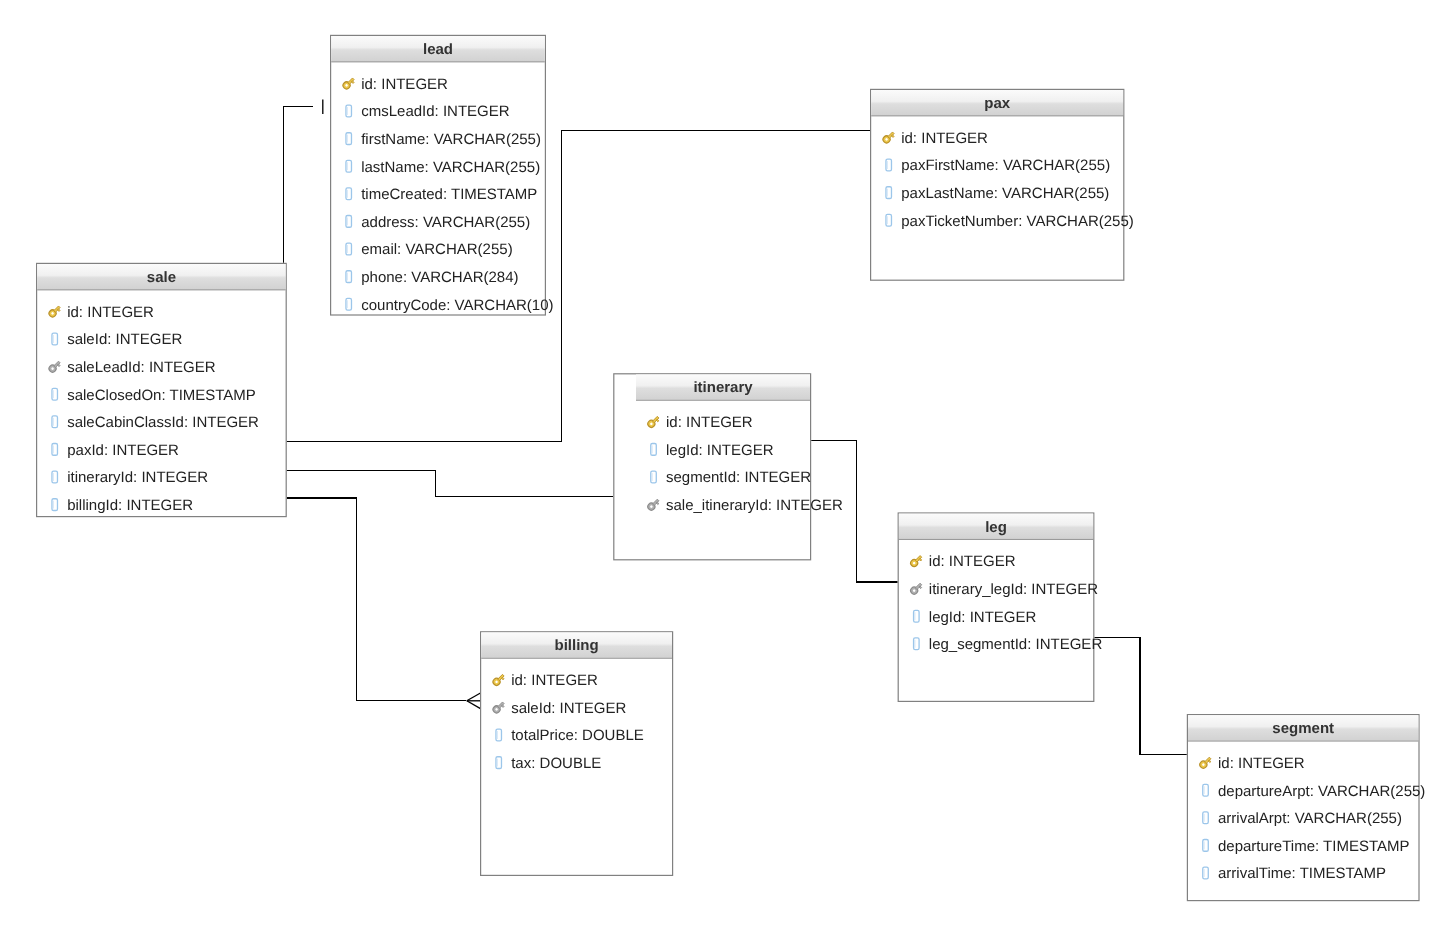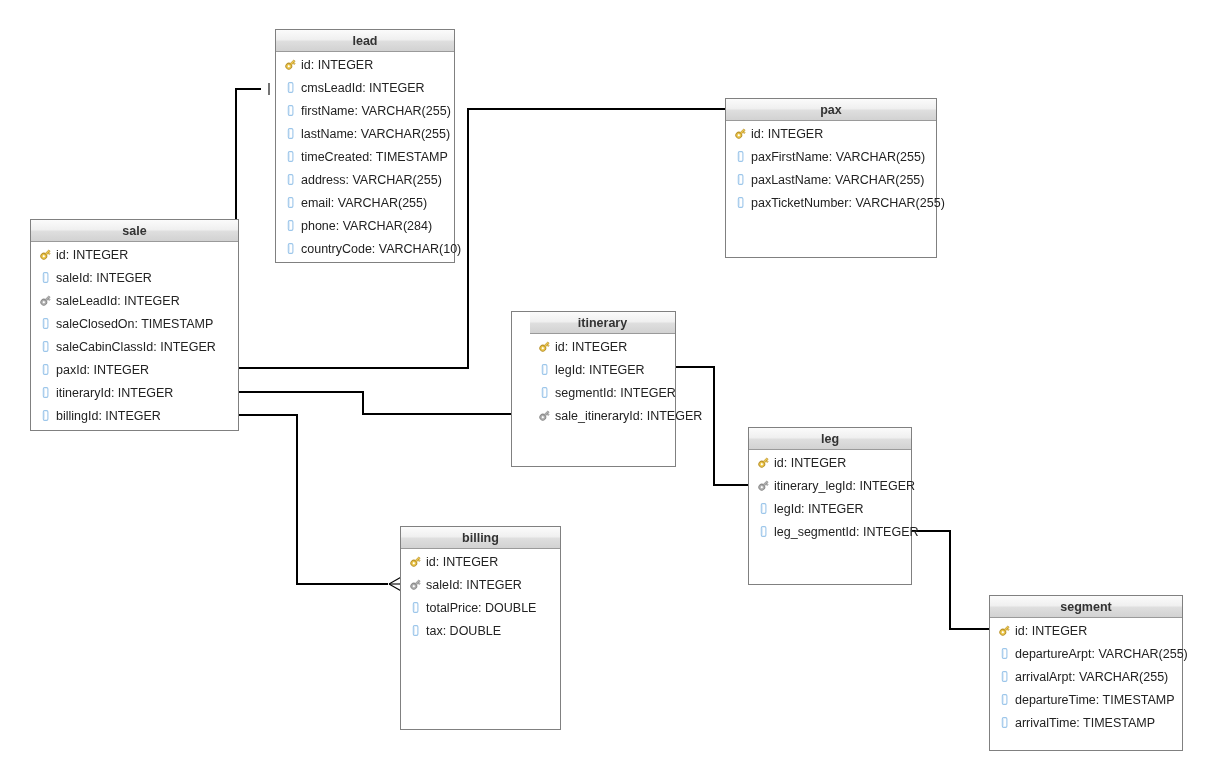--- a/index.html
+++ b/index.html
@@ -44,21 +44,21 @@
     border-bottom: 1px solid #9a9a9a;
     box-sizing: border-box;
     overflow: hidden;
     white-space: nowrap;
   }
   .entity-body {
     padding: 6px 0 6px 0;
   }
   .attr {
     display: flex;
-    align-items: flex-start;
+    align-items: center;
     height: 23px;
     padding-left: 8px;
     font-size: 12.5px;
     color: #222222;
     white-space: nowrap;
   }
   .attr-label {
     margin-left: 4px;
   }
   .ic {
@@ -208,21 +208,21 @@
           <span class="ic ic-col">
             <svg width="13" height="13" viewBox="0 0 13 13">
               <rect x="4.3" y="1.6" width="4.6" height="9.8" rx="1.3" ry="1.3" fill="#ffffff" stroke="#9cc6ea" stroke-width="1.1"></rect>
               <line x1="5.4" y1="3.2" x2="5.4" y2="9.8" stroke="#cfe3f5" stroke-width="0.8"></line>
             </svg>
           </span>
           <span class="attr-label">countryCode: VARCHAR(10)</span>
         </div>
       </div>
     </div>
-    <div class="entity" style="left: 725px; top: 74px; width: 212px; height: 160px; margin-top: 24px;">
+    <div class="entity" style="left: 725px; top: 74px; width: 212px; height: 160px;">
       <div class="entity-header">pax</div>
       <div class="entity-body">
         <div class="attr">
           <span class="ic ic-pk">
             <svg width="13" height="13" viewBox="0 0 13 13">
               <g transform="rotate(-45 6.5 6.5)">
                 <circle cx="4.1" cy="6.5" r="2.9" fill="#edc84b" stroke="#b9912a" stroke-width="1"></circle>
                 <circle cx="4.1" cy="6.5" r="1.05" fill="#ffffff"></circle>
                 <rect x="6.4" y="5.6" width="5.6" height="1.9" fill="#edc84b" stroke="#b9912a" stroke-width="0.7"></rect>
                 <rect x="9.1" y="7.2" width="1.2" height="1.9" fill="#edc84b" stroke="#b9912a" stroke-width="0.7"></rect>

